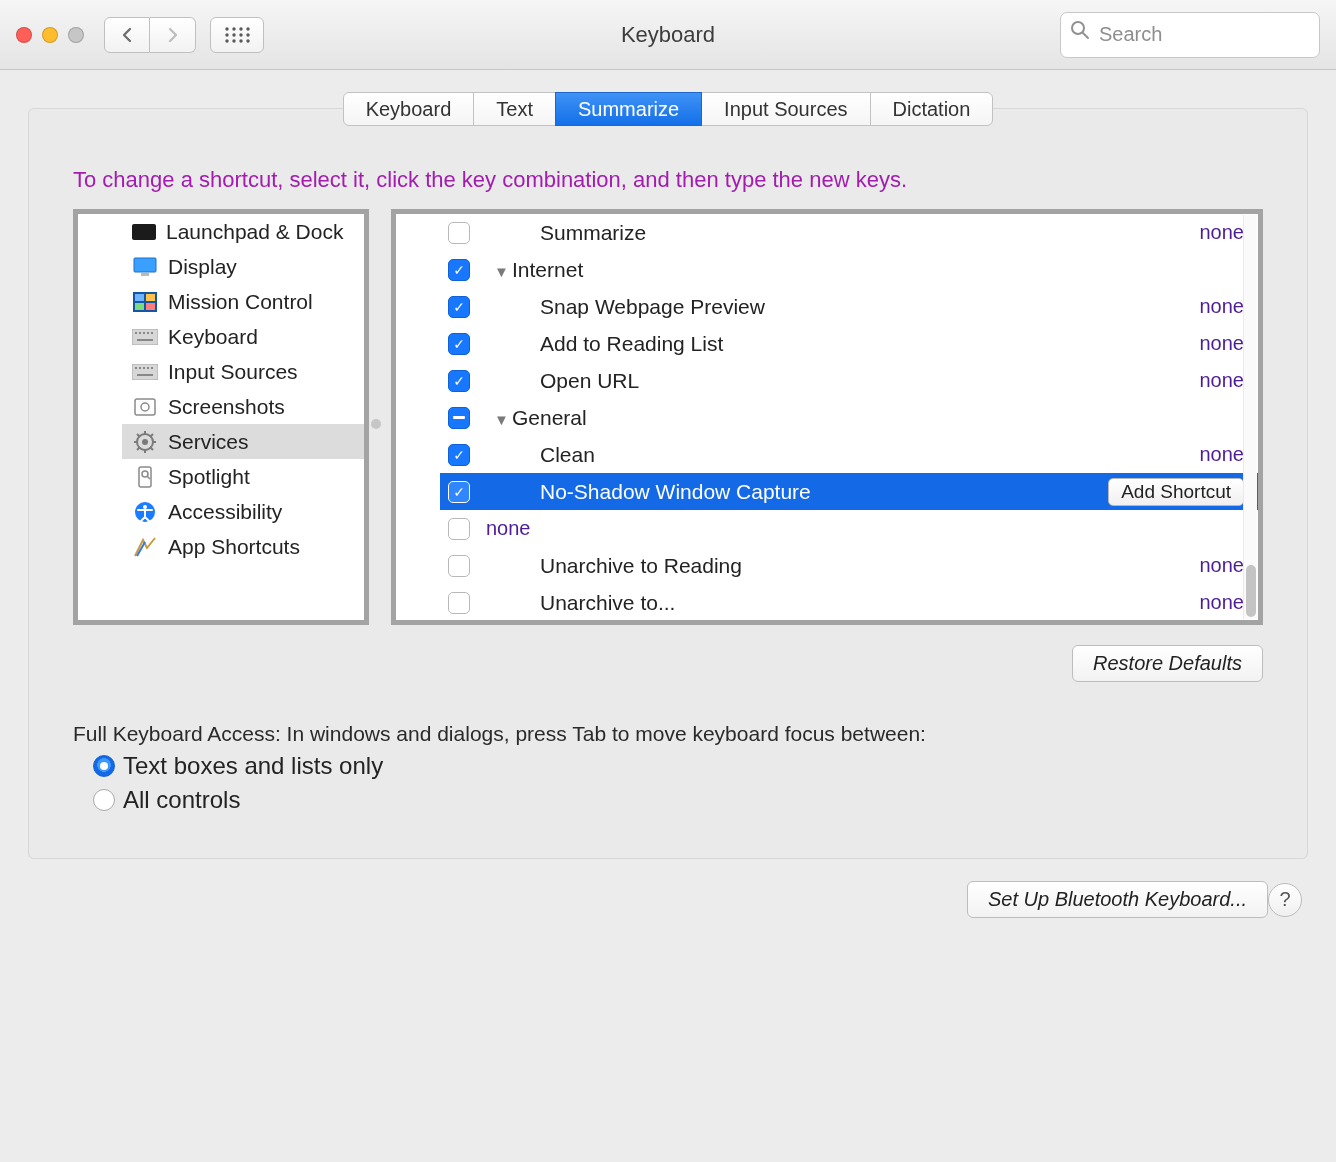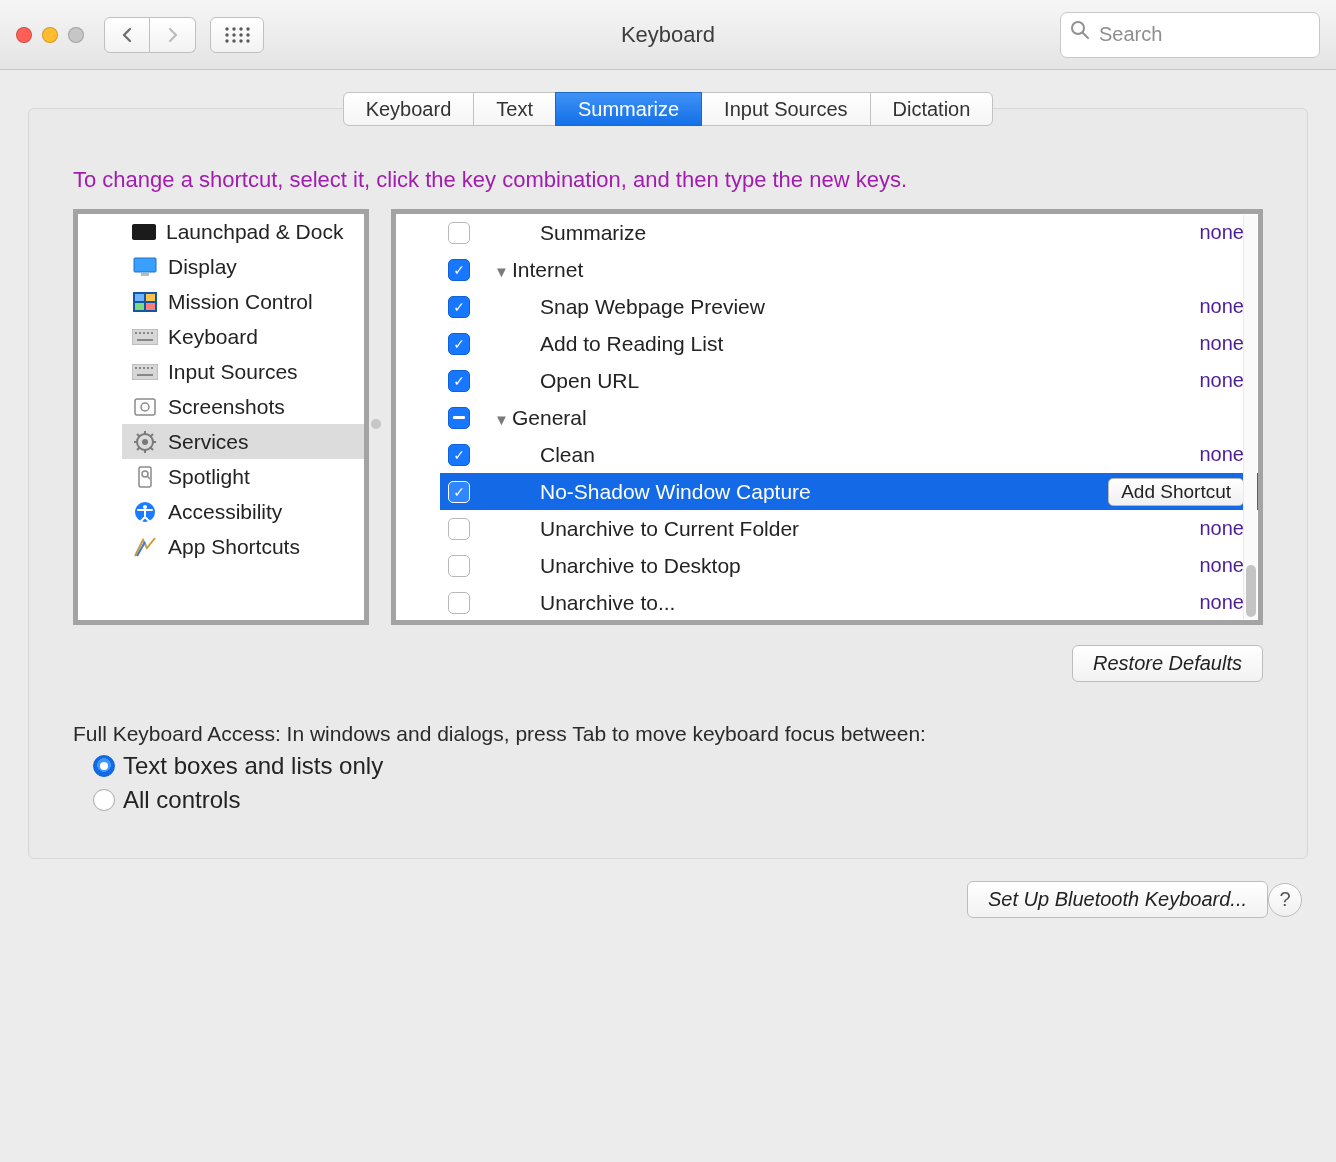--- a/index.html
+++ b/index.html
@@ -417,26 +417,25 @@
           <span class="label indent-2"><span>Clean</span></span>
           <span class="shortcut">none</span>
         </div>
         <div class="detail-row selected">
           <span class="check on">✓</span>
           <span class="label indent-2"><span>No-Shadow Window Capture</span></span>
           <button class="add-shortcut-btn">Add Shortcut</button>
         </div>
         <div class="detail-row">
           <span class="check "></span>
-          <span class="label indent-2"><span>Unarchive to Current Folder</span></span>
           <span class="shortcut">none</span>
         </div>
         <div class="detail-row">
           <span class="check "></span>
-          <span class="label indent-2"><span>Unarchive to Desktop</span></span>
+          <span class="label indent-2"><span>Unarchive to Reading</span></span>
           <span class="shortcut">none</span>
         </div>
         <div class="detail-row">
           <span class="check "></span>
           <span class="label indent-2"><span>Unarchive to...</span></span>
           <span class="shortcut">none</span>
         </div>
       <div class="scrollbar-track">
         <div class="scrollbar-thumb"></div>
       </div>

